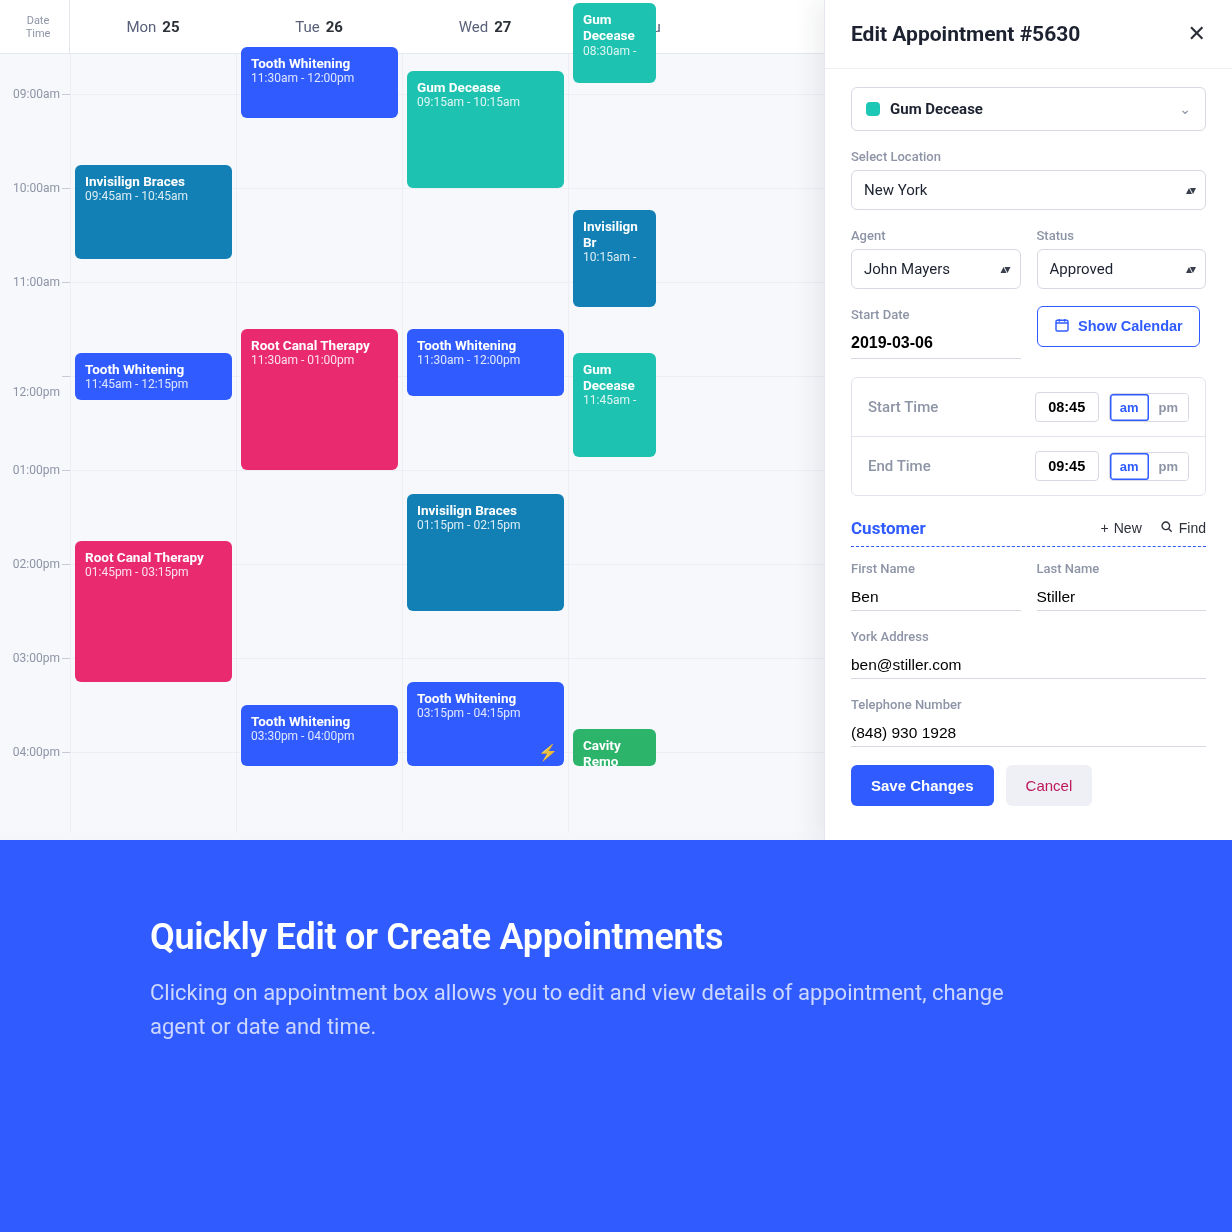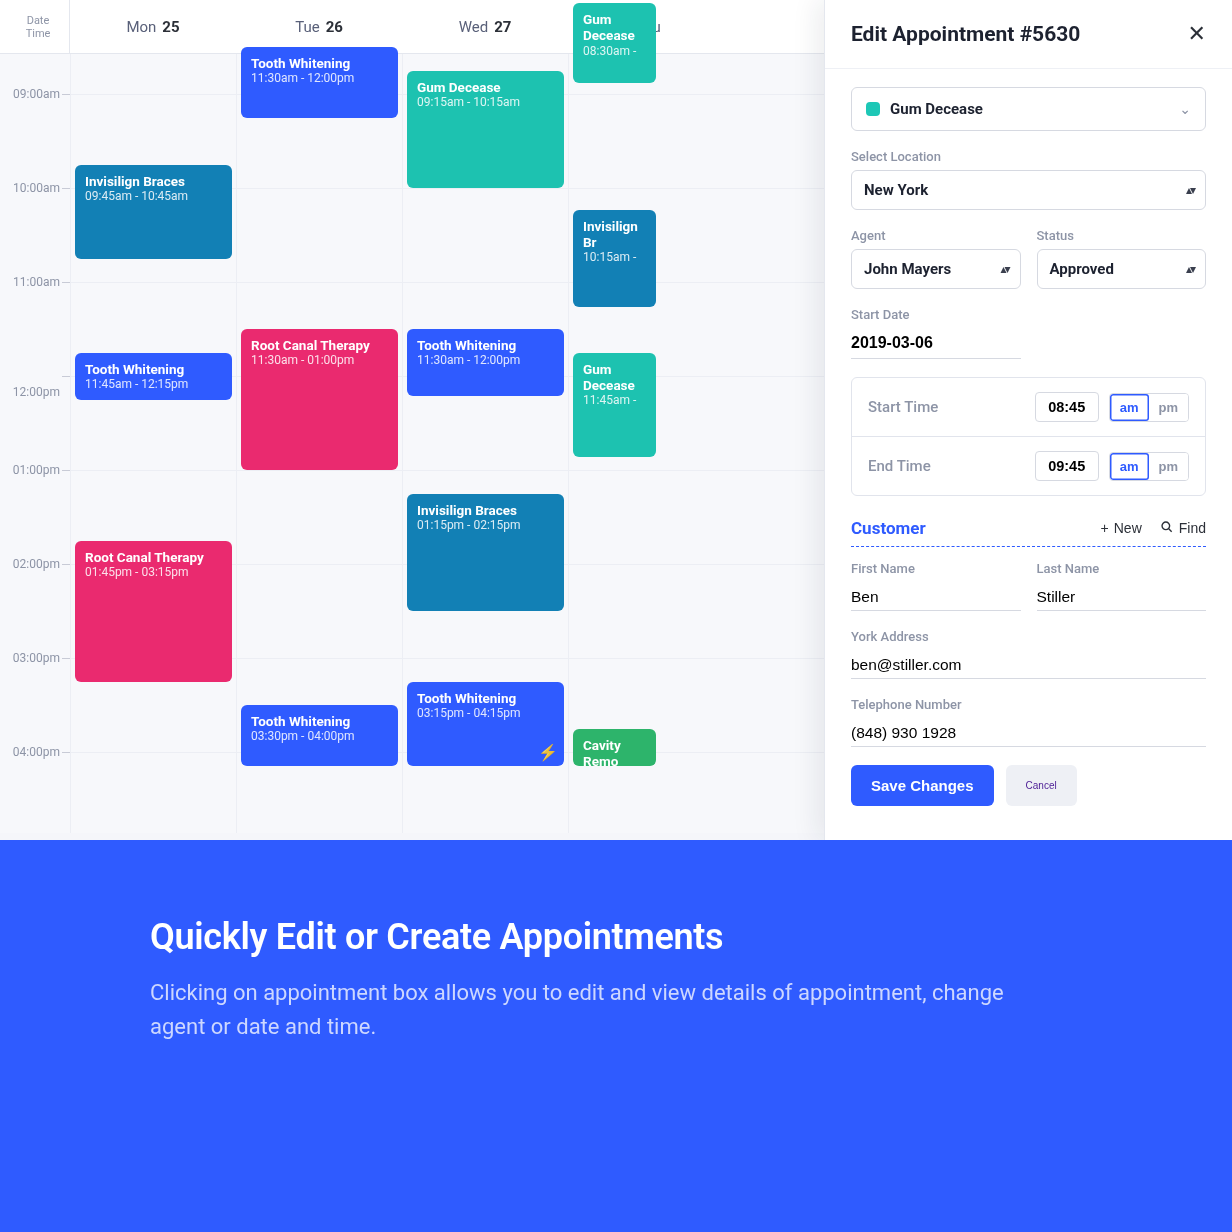--- a/index.html
+++ b/index.html
@@ -37,21 +37,21 @@
 
 .panel-body { padding: 18px 26px 0; overflow-y: auto; }
 .svc-select { width: 100%; border: 1px solid #d6d9e1; border-radius: 6px; padding: 12px 14px; display: flex; align-items: center; gap: 10px; cursor: pointer; position: relative; }
 .svc-select .sq { width: 14px; height: 14px; border-radius: 4px; background: #1dc7b6; }
 .svc-select .lbl { font-size: 15px; font-weight: 700; color: #1d2230; flex: 1; }
 .svc-select .chev { color: #8d94a6; font-size: 14px; }
 
 .field-lbl { font-size: 13px; color: #8d94a6; font-weight: 500; margin: 18px 0 6px; }
 .select-box { position: relative; }
 .select-box select, .select-box .sel {
-  width: 100%; border: 1px solid #d6d9e1; border-radius: 6px; padding: 10px 12px; font-size: 15px; font-weight: 700; color: #1d2230; background: #fff; appearance: none; cursor: pointer;
+  width: 100%; border: 1px solid #d6d9e1; border-radius: 6px; padding: 10px 12px; font-size: 15px; font-weight: 400; color: #1d2230; background: #fff; appearance: none; cursor: pointer;
 }
 .select-box .updn { position: absolute; right: 12px; top: 50%; transform: translateY(-50%); font-size: 12px; color: #3a3f4e; pointer-events: none; letter-spacing: -2px; }
 
 .row { display: flex; gap: 16px; }
 .row > div { flex: 1; }
 
 .startdate-row { display: flex; align-items: center; gap: 16px; margin-top: 4px; }
 .startdate-col .field-lbl { margin-top: 14px; }
 .startdate-val { font-size: 16px; font-weight: 600; border: none; border-bottom: 1px solid #d6d9e1; padding: 6px 0; width: 170px; background: transparent; }
 .show-cal-btn { border: 1.5px solid #2f5bff; color: #2f5bff; background: #fff; border-radius: 6px; padding: 10px 16px; font-size: 14.5px; font-weight: 600; display: inline-flex; align-items: center; gap: 8px; cursor: pointer; }
@@ -68,21 +68,21 @@
 .cust-head { display: flex; align-items: center; justify-content: space-between; margin-top: 22px; padding-bottom: 8px; border-bottom: 1.5px dashed #2f5bff; }
 .cust-head h3 { font-size: 17px; font-weight: 700; color: #2f5bff; }
 .cust-head .actions { display: flex; gap: 18px; }
 .linkbtn { background: none; border: none; font-size: 14px; color: #2c3038; font-weight: 500; cursor: pointer; display: inline-flex; align-items: center; gap: 5px; }
 
 .und-input { width: 100%; border: none; border-bottom: 1px solid #d6d9e1; padding: 6px 0 4px; font-size: 15.5px; background: transparent; }
 .und-input::placeholder { color: #aeb4c4; }
 
 .panel-foot { padding: 18px 26px 22px; display: flex; gap: 12px; }
 .btn-primary { background: #2f5bff; color: #fff; border: none; border-radius: 6px; padding: 12px 20px; font-size: 15px; font-weight: 600; cursor: pointer; }
-.btn-ghost { background: #eef0f5; color: #4c1d95; border: none; border-radius: 6px; padding: 12px 20px; font-size: 10px; font-weight: 500; cursor: pointer; }
+.btn-ghost { background: #eef0f5; color: #be185d; border: none; border-radius: 6px; padding: 12px 20px; font-size: 15px; font-weight: 500; cursor: pointer; }
 
 
 .promo { position: absolute; left: 0; right: 0; bottom: 0; height: 392px; background: #2f5bff; color: #fff; padding: 76px 150px 0; }
 .promo h1 { font-size: 36px; font-weight: 600; letter-spacing: -0.3px; margin-bottom: 18px; }
 .promo p  { font-size: 22px; line-height: 1.55; color: #cdd7ff; font-weight: 400; max-width: 860px; }
 </style>
 </head>
 <body>
 
 <div class="app-screenshot">
@@ -243,20 +243,29 @@
           <span class="updn">▴▾</span>
         </div>
       </div>
     </div>
 
     <div class="startdate-row">
       <div class="startdate-col">
         <div class="field-lbl">Start Date</div>
         <input class="startdate-val" value="2019-03-06" style="">
       </div>
+      <button class="show-cal-btn">
+        <span>
+          <svg width="16" height="16" viewBox="0 0 24 24" fill="none" stroke="#2f5bff" stroke-width="2.2">
+              <rect x="3" y="5" width="18" height="16" rx="2"></rect>
+              <path d="M3 9h18M8 3v4M16 3v4"></path>
+            </svg>
+        </span>
+        <span>Show Calendar</span>
+      </button>
     </div>
 
     <div class="time-box">
       <div class="time-row">
         <span class="tlbl">Start Time</span>
         <input class="tval" value="08:45" style="">
         <div class="ampm">
           <button class="active">am</button>
           <button>pm</button>
         </div>

